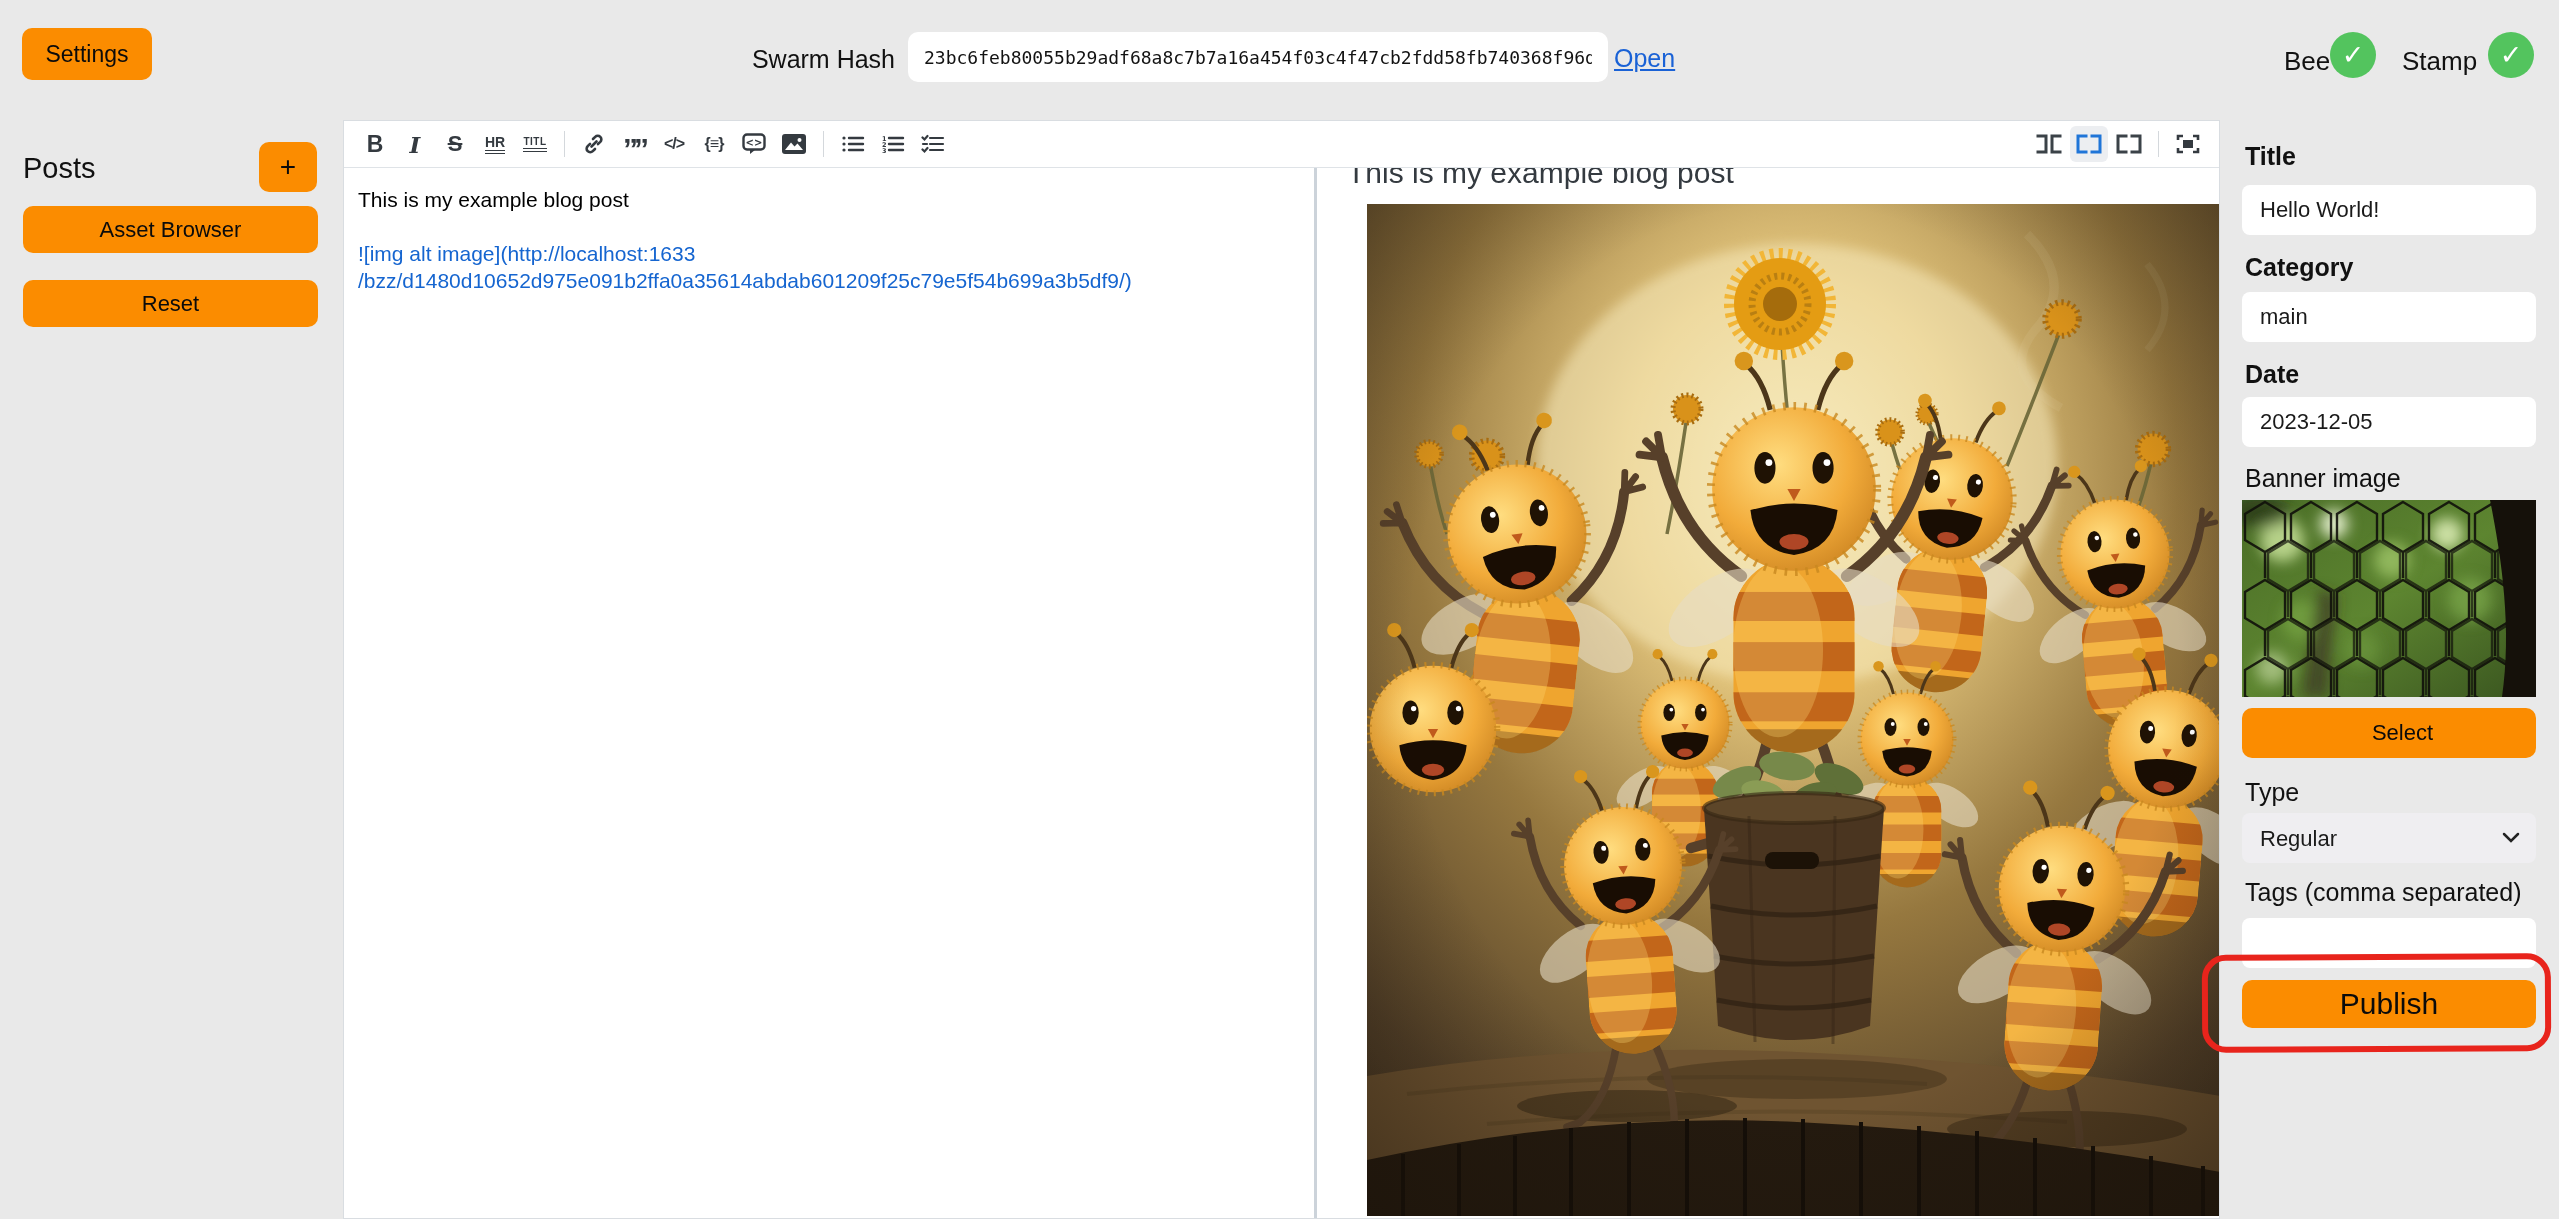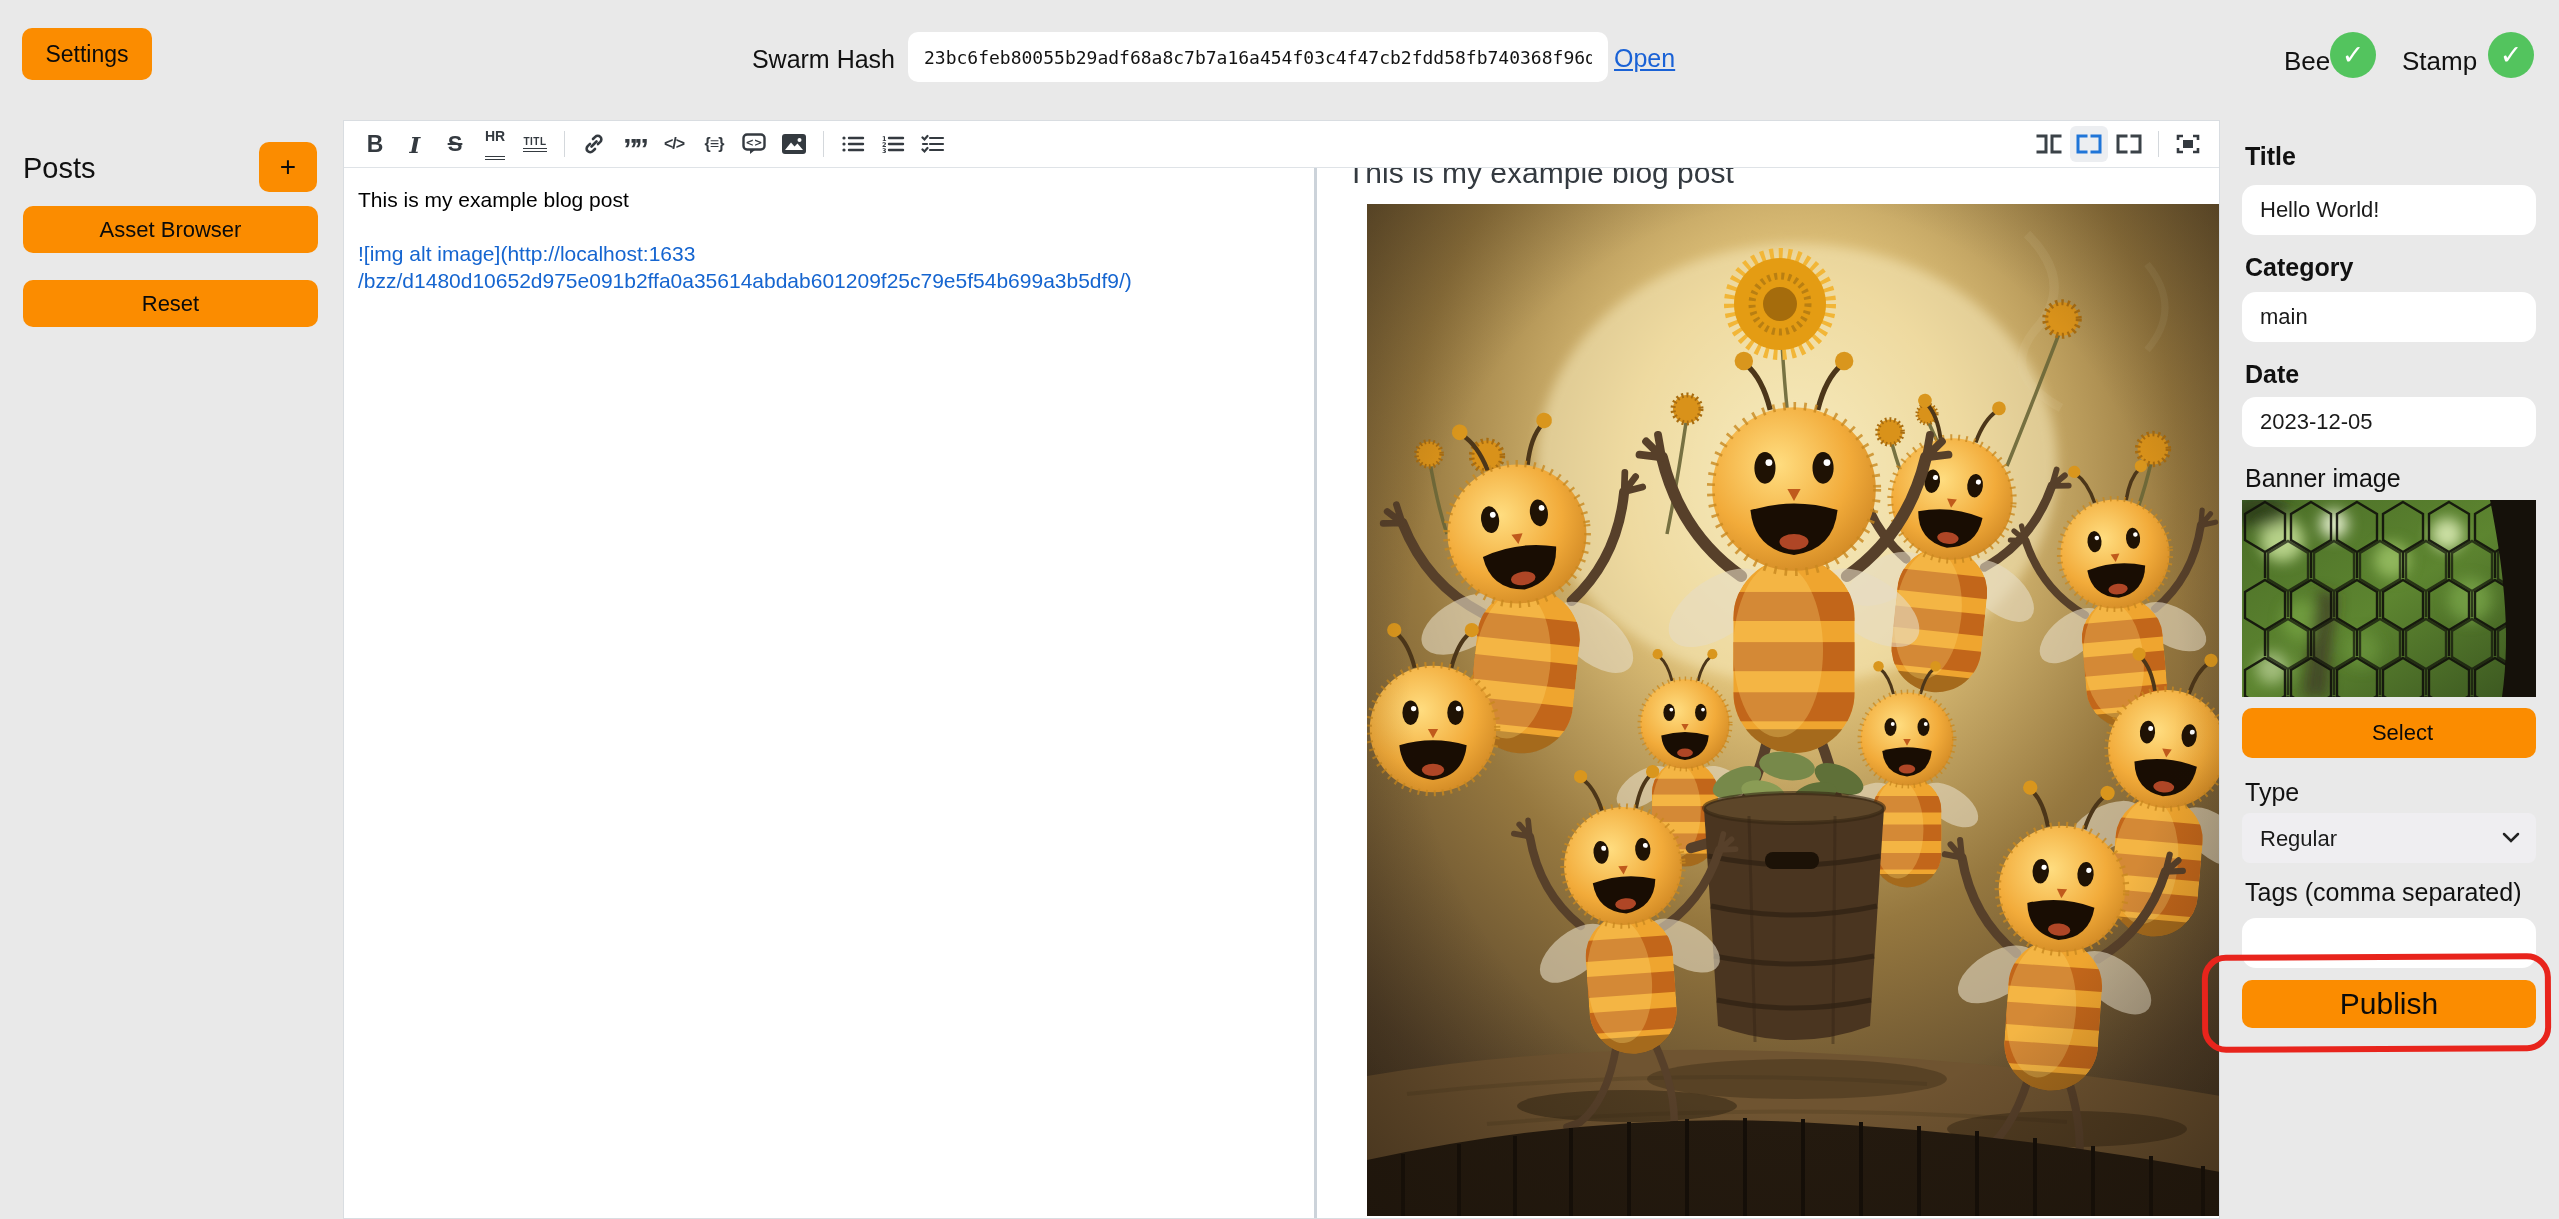--- a/index.html
+++ b/index.html
@@ -31,21 +31,21 @@
   .editor-wrap{position:absolute;left:343px;top:120px;width:1877px;height:1099px;background:#fff;
       border:1px solid #d9dde1;box-sizing:border-box;display:flex;flex-direction:column;}
   .toolbar{height:46px;min-height:46px;border-bottom:1px solid #dfe3e7;display:flex;align-items:center;
       padding:0 12px;gap:2px;}
   .tb{width:38px;height:36px;border:none;background:transparent;border-radius:6px;color:#343a40;
       display:flex;align-items:center;justify-content:center;cursor:pointer;font-family:inherit;}
   .tb svg{display:block;}
   .tb-b{font-size:23px;font-weight:700;}
   .tb-i{font-size:23px;font-style:italic;font-weight:600;font-family:"DejaVu Serif",serif;}
   .tb-s{font-size:22px;font-weight:700;text-decoration:line-through;}
-  .hr-glyph{font-size:14px;font-weight:700;line-height:1;border-bottom:4px double #343a40;padding-bottom:13px;}
+  .hr-glyph{font-size:14px;font-weight:700;line-height:1;border-bottom:4px double #343a40;padding-bottom:1px;}
   .titl-glyph{font-size:10px;font-weight:700;line-height:1;border-bottom:4px double #343a40;padding-bottom:1px;letter-spacing:.5px;}
   .tb-q{font-size:30px;font-weight:700;letter-spacing:-4px;line-height:10px;padding-top:10px;}
   .tb-code{font-size:16px;font-weight:700;letter-spacing:-1px;}
   .tb-sep{width:1px;height:26px;background:#d4d8dc;margin:0 8px;}
   .tb-right{margin-left:auto;display:flex;align-items:center;gap:2px;}
   .tb.active{background:#eceef1;}
 
   .panes{display:flex;flex:1;min-height:0;}
   .editor-pane{width:936px;min-width:936px;border-right:3px solid #ccd3da;box-sizing:content-box;
       padding:18px 20px 0 14px;font-size:21px;line-height:27px;color:#000;cursor:text;}
@@ -53,21 +53,21 @@
   .cm-line.md{color:#1565d0;}
   .editor-pane .first{margin-bottom:27px;}
   .preview-pane{flex:1;overflow:hidden;padding:0 0 0 30px;}
   .pv-h{margin:-14px 0 0 0;font-size:30px;font-weight:500;color:#343a40;line-height:38px;}
   .bee-art{margin:12px 0 0 20px;display:block;}
 
   
   .rpanel{position:absolute;left:2220px;top:120px;width:339px;height:1099px;}
   .rlabel{position:absolute;left:25px;font-size:25px;}
   .rlabel.bold{font-weight:700;}
-  .rinput{position:absolute;left:22px;width:294px;height:50px;box-sizing:border-box;border:none;border-radius:14px;
+  .rinput{position:absolute;left:22px;width:294px;height:50px;box-sizing:border-box;border:none;border-radius:8px;
       background:#fff;padding:0 18px;font-family:inherit;font-size:22px;color:#1a1a1a;}
   .thumb{position:absolute;left:22px;top:380px;width:294px;height:197px;display:block;}
   .select-btn{position:absolute;left:22px;top:588px;width:294px;height:50px;font-size:22px;padding-left:33px;}
   .type-wrap{position:absolute;left:22px;top:693px;width:294px;height:50px;}
   .type-select{width:100%;height:100%;border:none;border-radius:8px;background:#efeef1;padding:0 18px;
       font-family:inherit;font-size:22px;color:#1a1a1a;appearance:none;-webkit-appearance:none;}
   .chev{position:absolute;right:16px;top:19px;pointer-events:none;}
   .publish-btn{position:absolute;left:22px;top:860px;width:294px;height:48px;font-size:30px;}
   .publish-ring{position:absolute;left:2202px;top:954px;width:349px;height:98px;box-sizing:border-box;
       border:6px solid #e8241c;border-radius:24px;transform:rotate(-0.3deg);pointer-events:none;}

